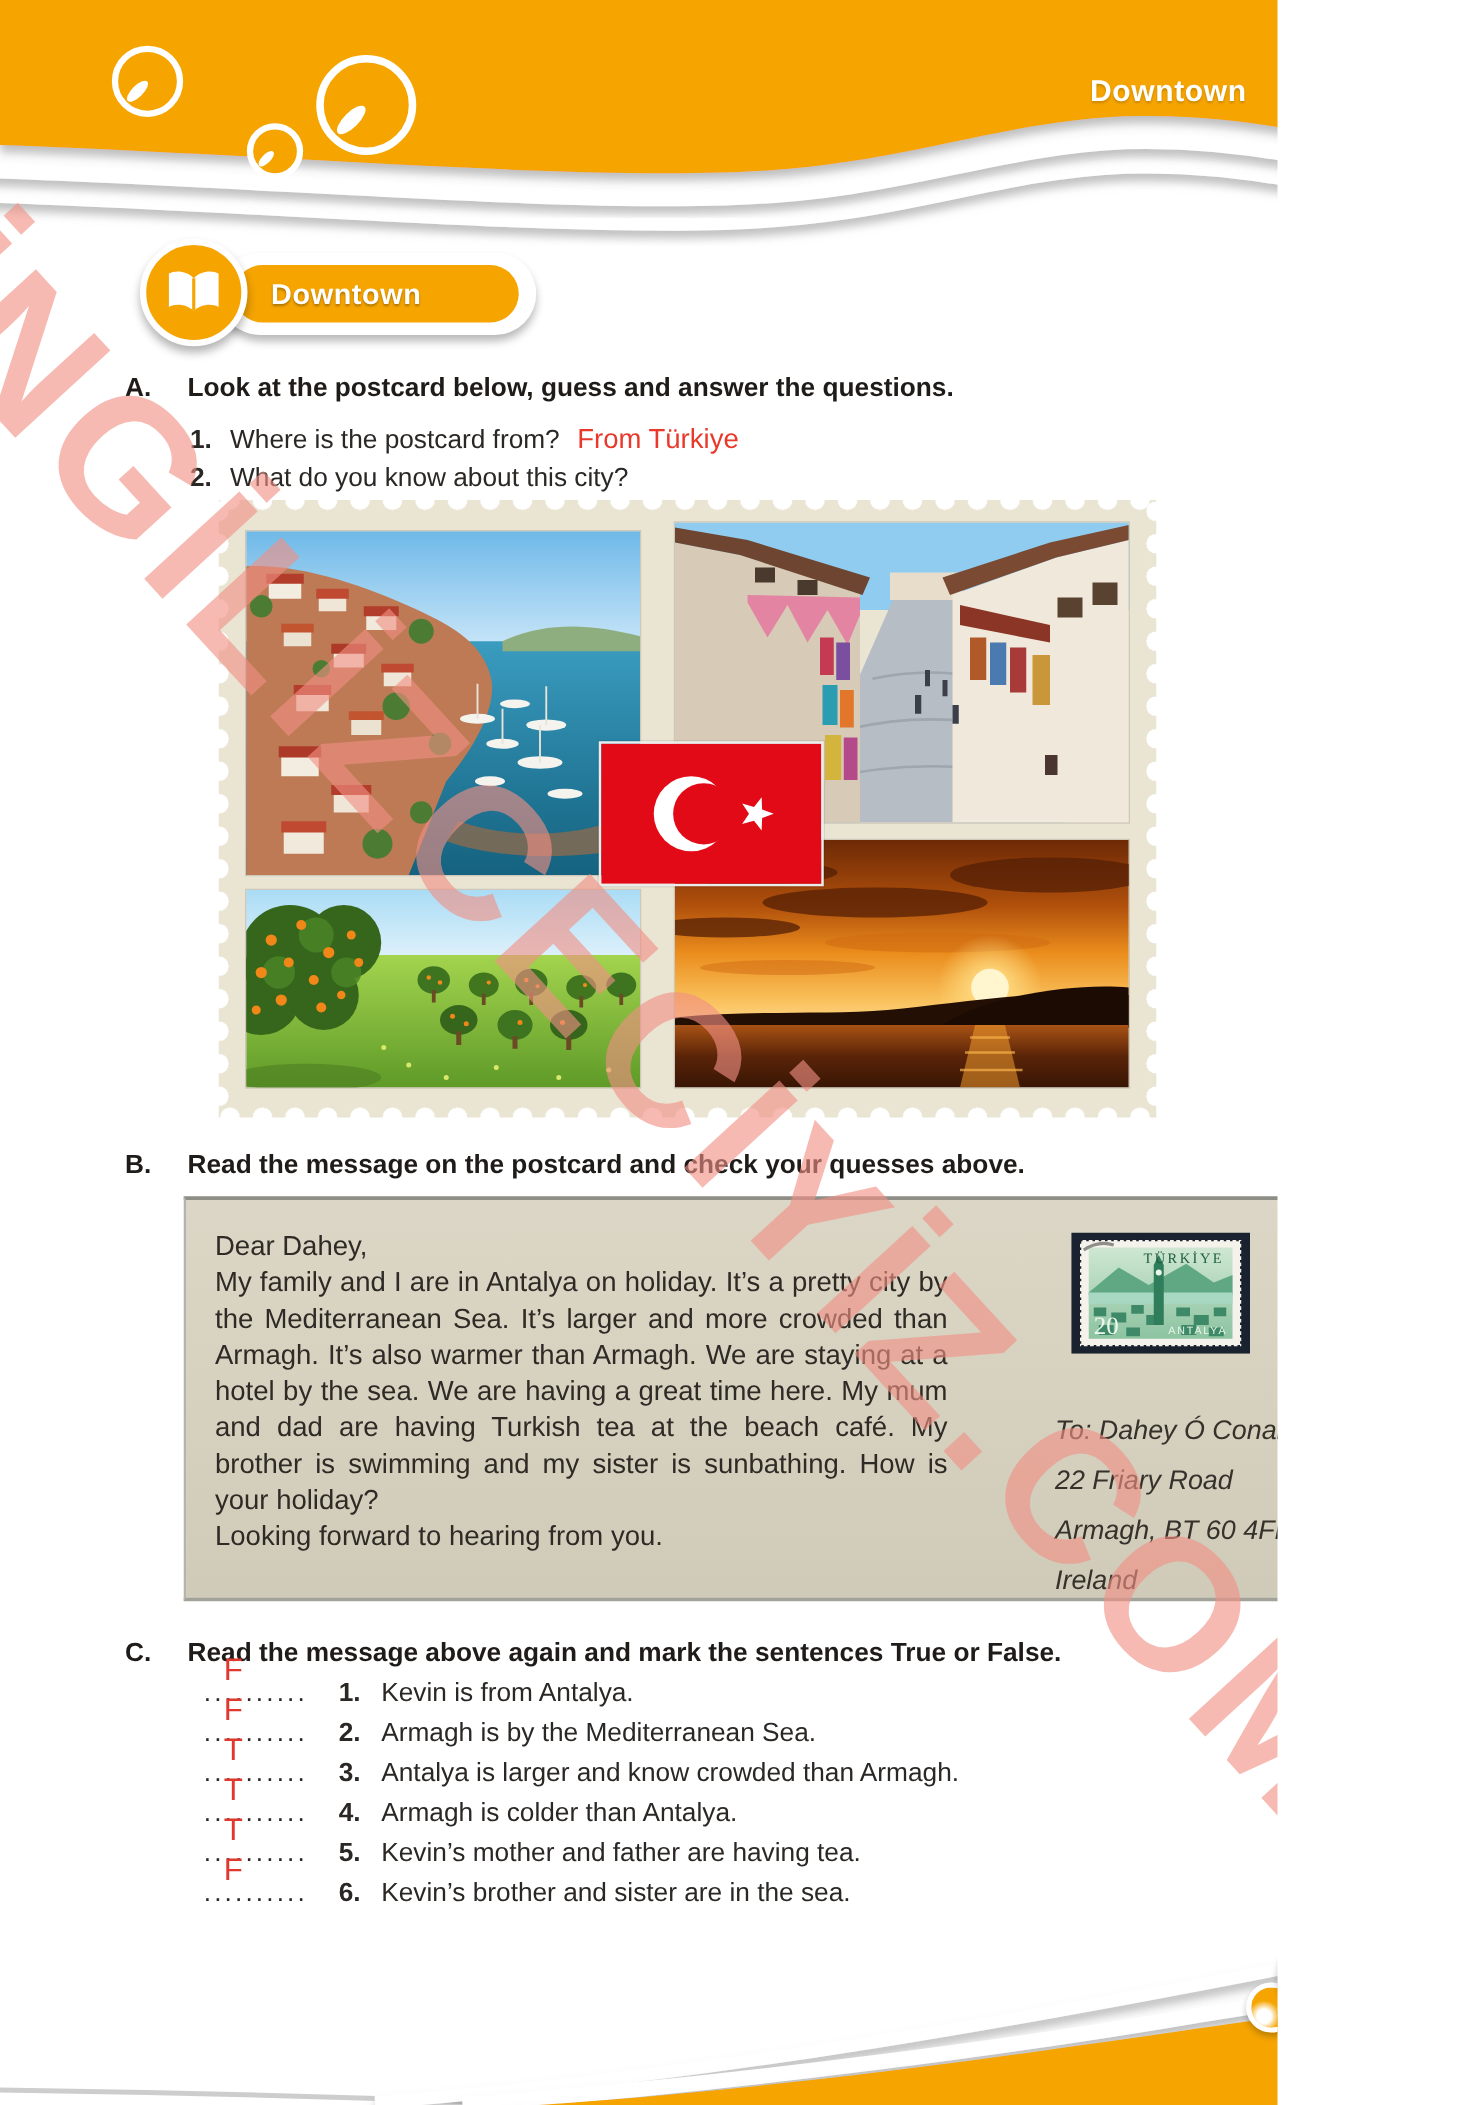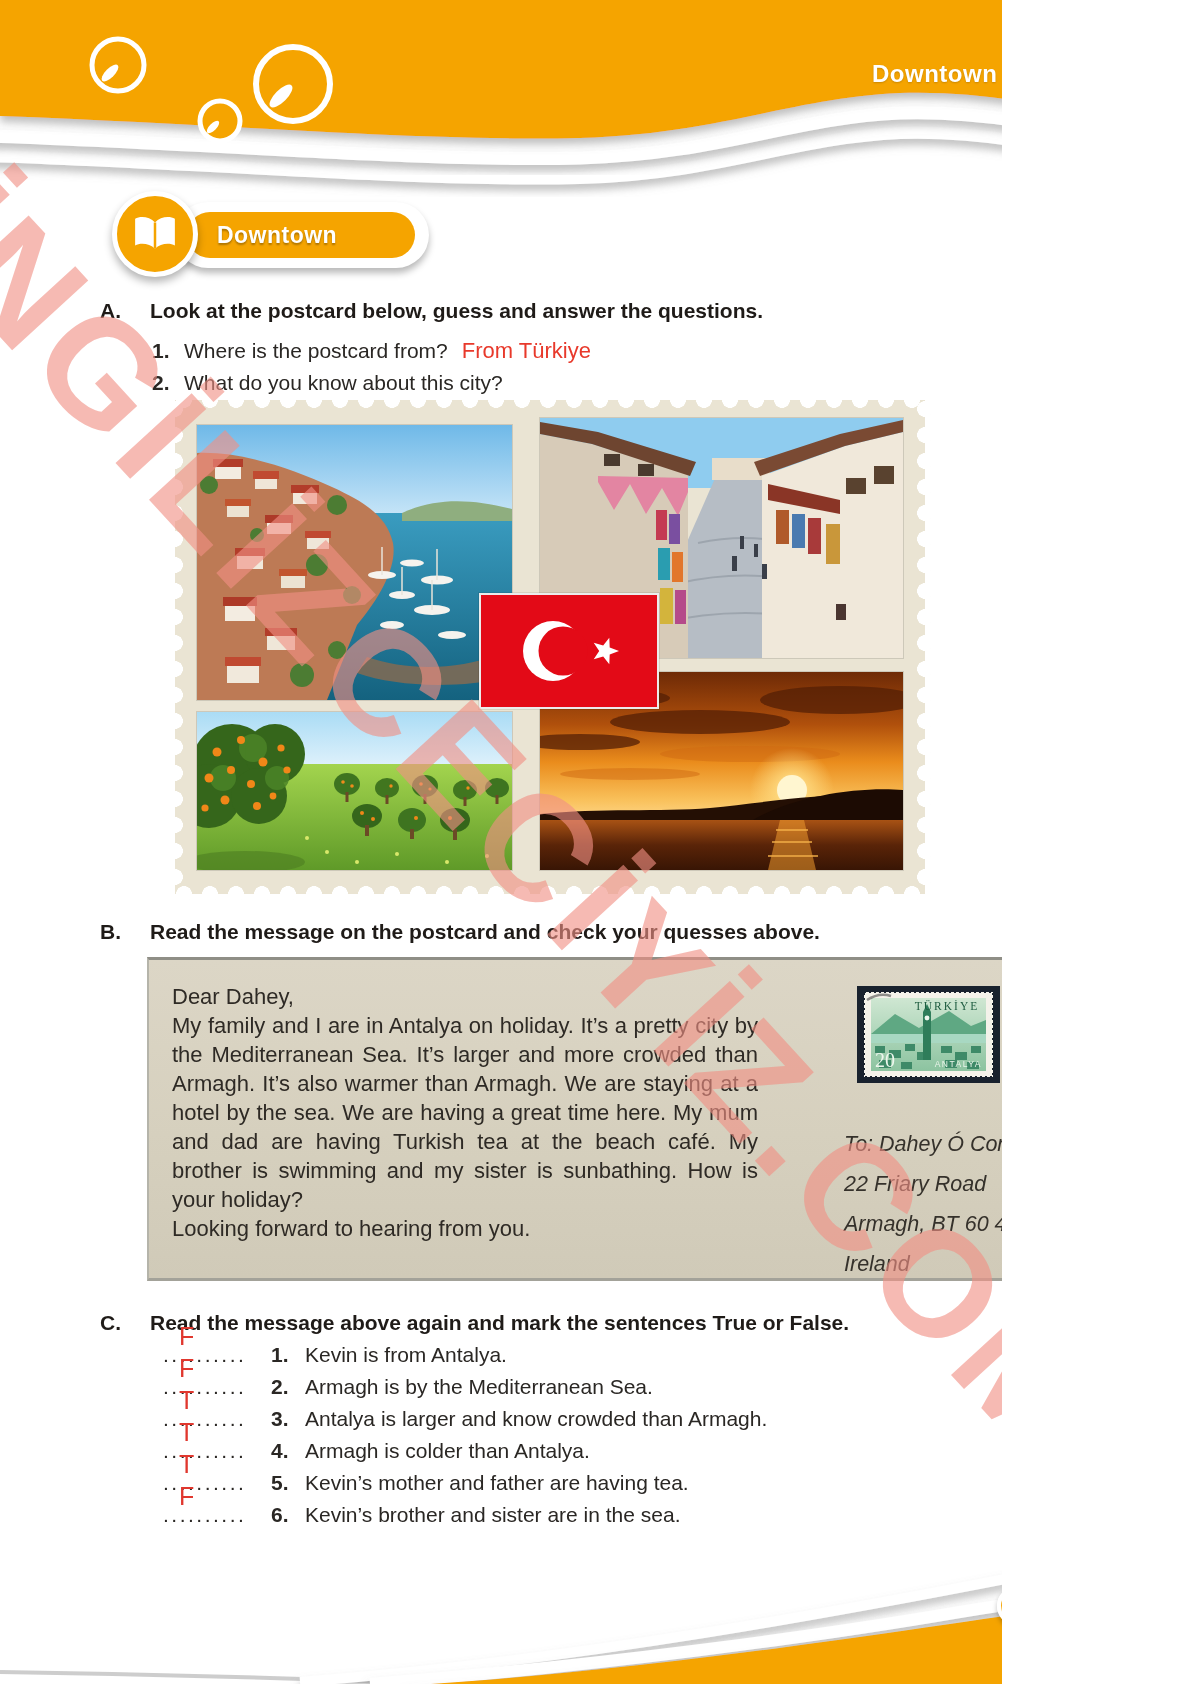--- a/index.html
+++ b/index.html
@@ -1,17 +1,17 @@
 <!DOCTYPE html>
 <html><head>
 <meta charset="utf-8">
 <style>
   html,body{margin:0;padding:0;background:#fff;}
   .page{position:relative;width:1002px;height:1684px;background:#ffffff;overflow:hidden;
-        font-family:"Liberation Sans","DejaVu Sans",sans-serif;color:#262220;}
+        font-family:"Liberation Sans","DejaVu Sans",sans-serif;color:#262220;padding-left:20px;}
 
   
   .hdr-svg{position:absolute;top:0;left:0;z-index:1;}
   .unit-title{position:absolute;left:872px;top:60px;z-index:2;color:#fff;font-size:24px;
               font-weight:bold;letter-spacing:.5px;text-shadow:0 1px 2px rgba(0,0,0,.18);}
   .ftr-svg{position:absolute;left:0;bottom:0;z-index:1;}
 
   .page-num{position:absolute;left:1022px;top:1546px;width:66px;height:66px;z-index:3;
             background:#F5A400;border:5px solid #fff;border-radius:50%;box-sizing:border-box;
             display:flex;align-items:center;justify-content:center;color:#fff;font-weight:bold;

